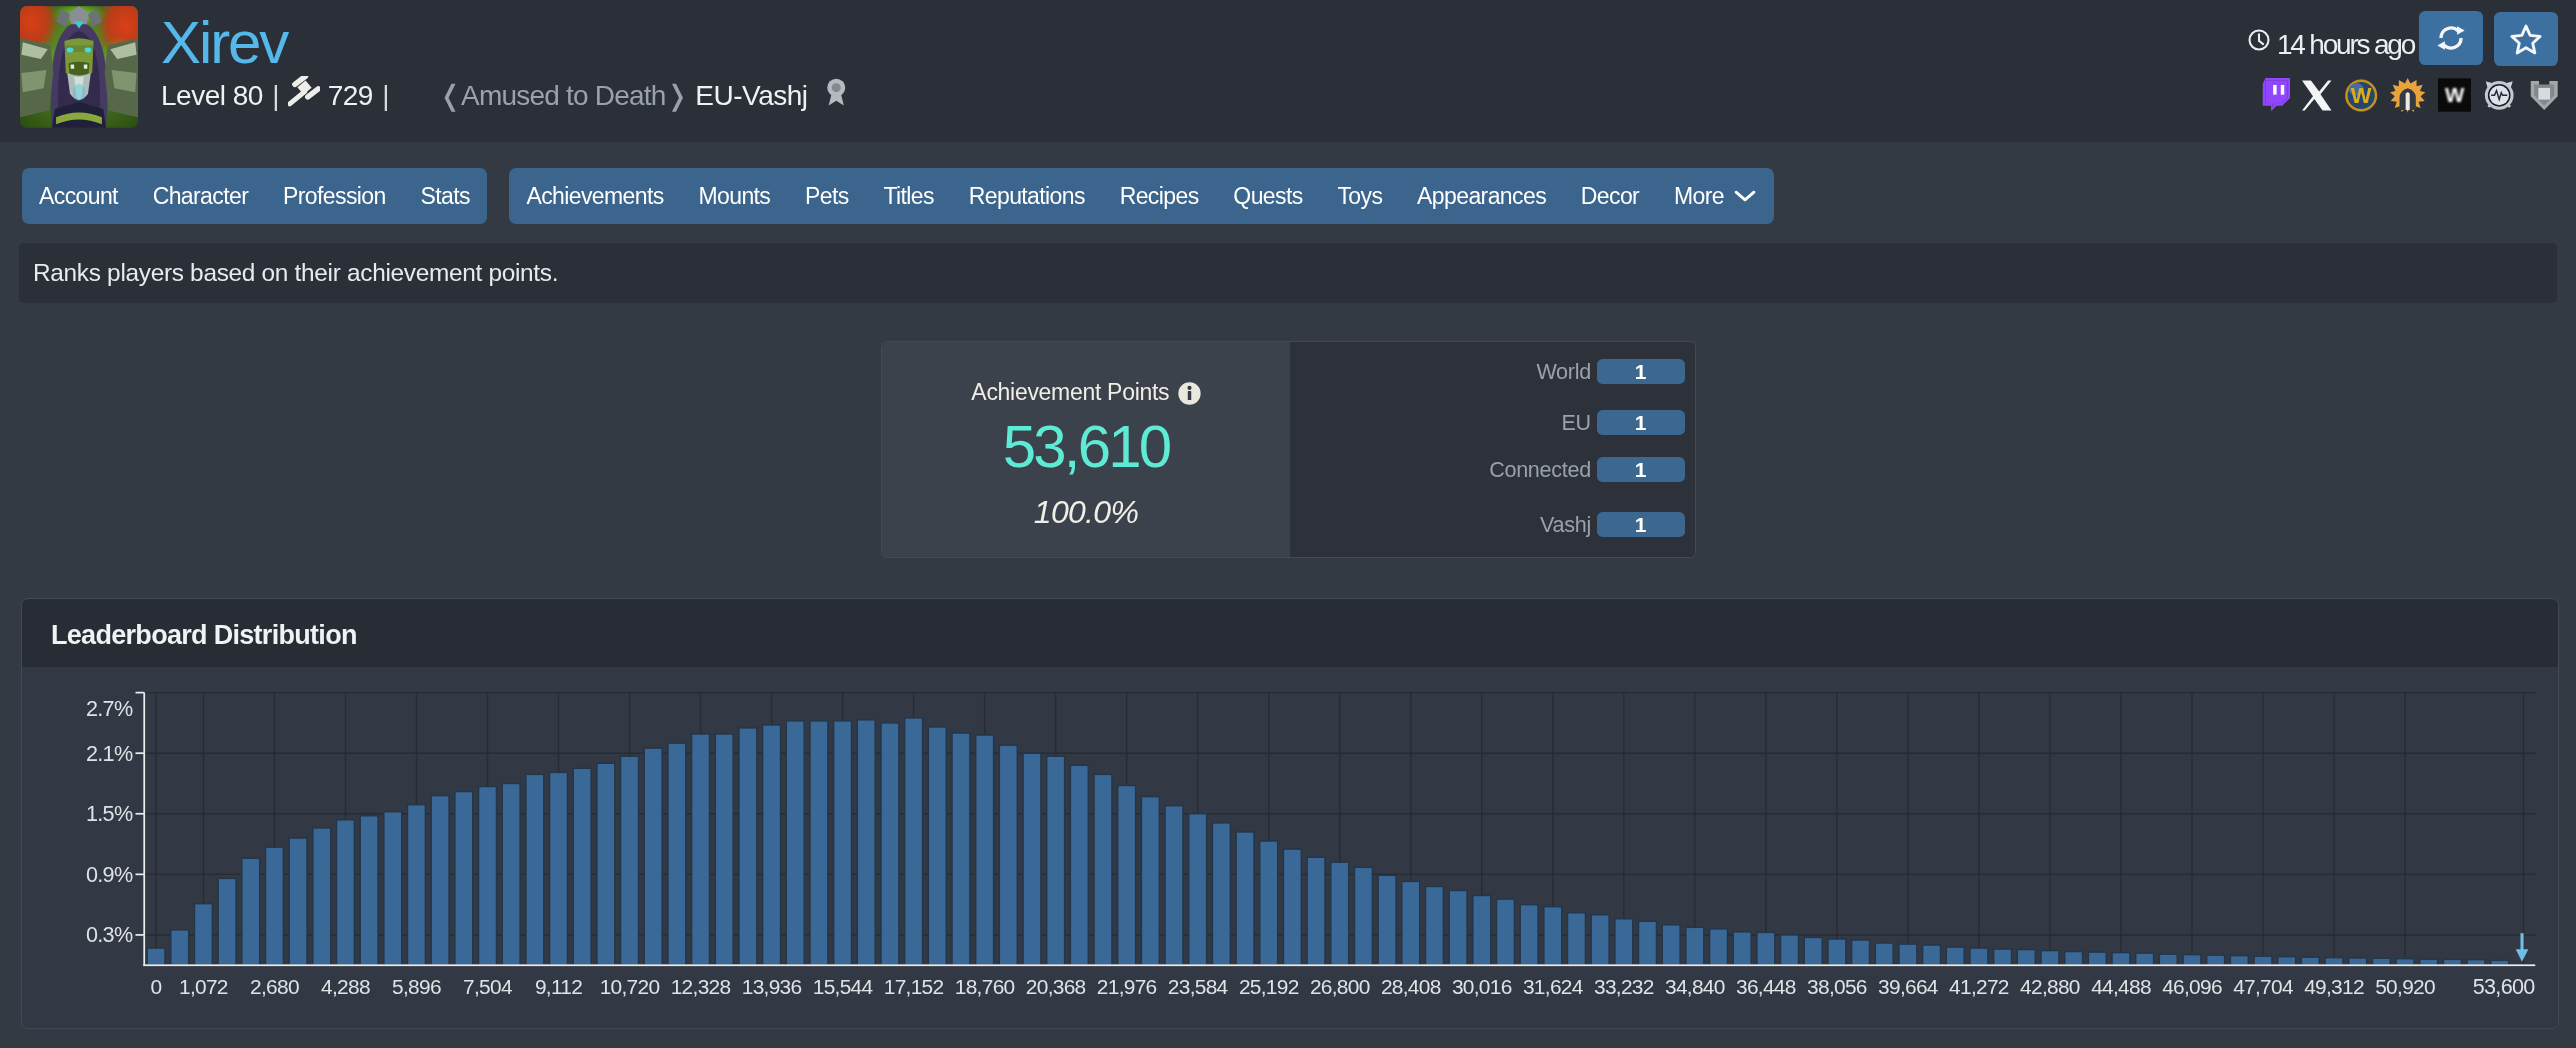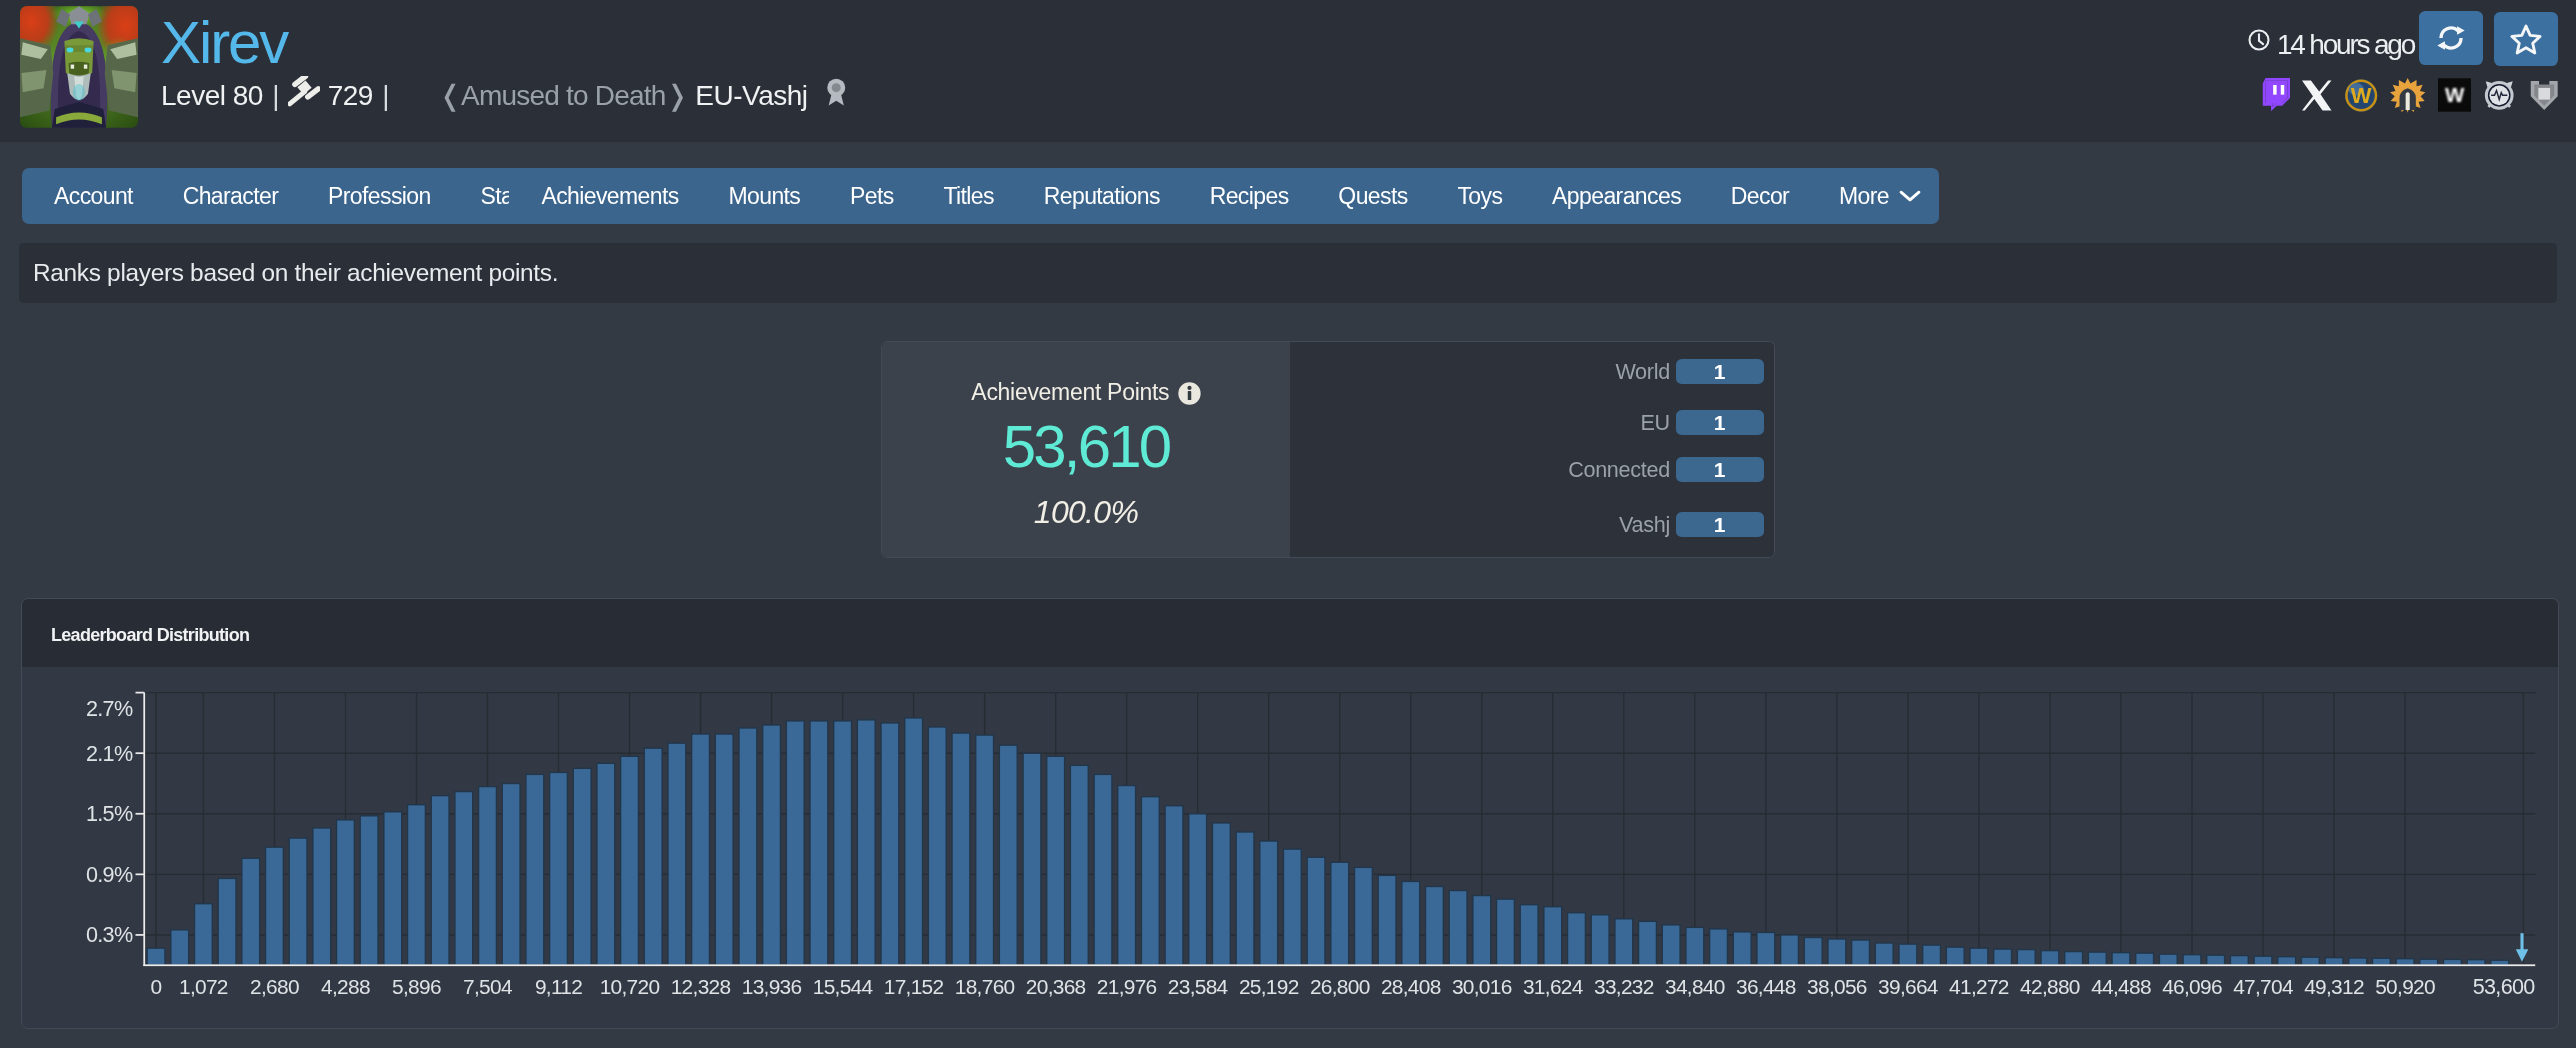--- a/index.html
+++ b/index.html
@@ -8,34 +8,34 @@
 #avatar { left:19.5px; top:5.6px; width:118px; height:122px; border-radius:7px; overflow:hidden; }
 #name { left:161px; top:13.2px; font-size:60px; letter-spacing:-2.1px; color:#54b8ea; line-height:1; }
 #sub { left:161px; top:76px; font-size:28px; letter-spacing:-0.5px; color:#f0f1f2; line-height:1; white-space:pre; }
 #sub .grey { color:#9aa1a8; letter-spacing:-0.8px;margin-left:40px; }
 #sub .sep { color:#d8dbde; padding:0 2.1px; }
 #ago { top:31px; right:162px; font-size:28px; letter-spacing:-2.2px; color:#eceff1; line-height:1;text-align:center; }
 #clock { left:2248px; top:29px; }
 .actbtn { width:64px; height:54px; border-radius:6.3px; background:#3b70a0; display:flex; align-items:center; justify-content:center; }
 #icons { left:2260px; top:77px; width:300px; height:36px; display:flex; align-items:center; gap:12px; }
 .navgrp { top:168px; height:56px; background:#3b658d; border-radius:7px; display:flex; align-items:center; }
-.nb { font-size:23px; color:#fff; padding:0 17.4px; letter-spacing:-0.6px; display:flex; align-items:center;margin-left:15px; }
+.nb { font-size:23px; color:#fff; padding:0 17.4px; letter-spacing:-0.6px; display:flex; align-items:center; }
 #ranks { left:19px; top:243px; width:2538px; height:60px; background:#2b3038; border-radius:4.2px; display:flex; align-items:center; }
 #ranks span { font-size:24.4px; letter-spacing:-0.3px; color:#e8ebee; padding-left:14px; }
-#panel { left:881px; top:341px; width:894px; height:217px; background:#2c313a; border:0.7px solid #434a55; border-radius:5.6px; }
+#panel { left:881px; top:341px; width:815px; height:217px; background:#2c313a; border:0.7px solid #434a55; border-radius:5.6px; }
 #panelL { left:0; top:0; width:408px; height:215px; background:#3b424c; border-radius:4.9px 0 0 4.9px; text-align:center; }
 #apt { width:100%; top:37px; font-size:23px; color:#f1eee6; letter-spacing:-0.3px; }
 #apn { width:100%; top:70px; font-size:60px; color:#5eead4; letter-spacing:-2.8px; }
 #app { width:100%; top:152px; font-size:32px; color:#f1eee6; letter-spacing:-0.7px;font-style:italic; }
 .rrow { position:absolute; right:10.5px; height:25px; display:flex; align-items:flex-start; }
 .rlab { font-size:21.6px; color:#9aa1a8; margin-right:5.6px; letter-spacing:-0.3px; }
 .rbadge { width:88px; height:25px; background:#3c6890; border-radius:5.6px; color:#fff; font-size:21px; font-weight:bold; display:flex; align-items:center; justify-content:center; }
 #chart { left:21px; top:598px; width:2538px; height:431px; background:#333944; border:0.7px solid #434a55; border-radius:7px; }
 #chhdr { left:0; top:0; width:2536px; height:68px; background:#282d35; border-radius:6.3px 6.3px 0 0; display:flex; align-items:center; }
-#chhdr b { font-size:18px; color:#f0f2f4; padding-left:29px; letter-spacing:-0.7px; padding-top:4.2px; }
+#chhdr b { font-size:27px; color:#f0f2f4; padding-left:29px; letter-spacing:-0.7px; padding-top:4.2px; }
 #plot { left:0; top:0; width:2536px; height:431px; }
 svg text { font-family:"Liberation Sans",sans-serif; }
 </style></head>
 <body>
 <div class="abs" id="hdr"></div>
 <div class="abs" id="avatar"><svg width="118" height="122" viewBox="0 0 170 175">
 <defs>
 <radialGradient id="gbg" cx="50%" cy="42%" r="78%">
  <stop offset="0%" stop-color="#6d9c2e"></stop>
           <stop offset="55%" stop-color="#47711e"></stop>

